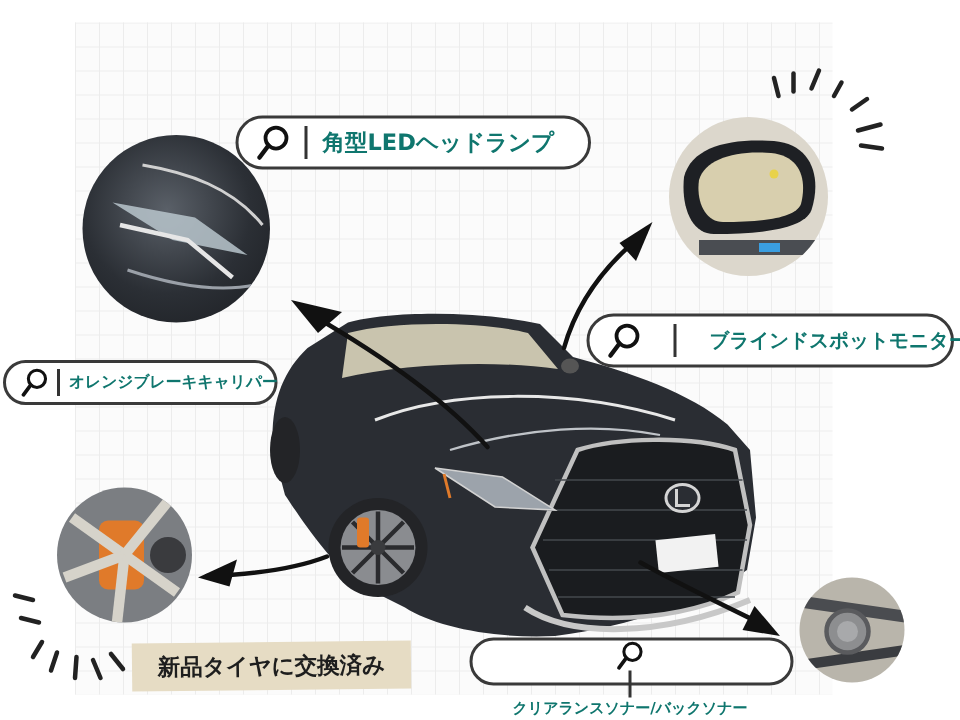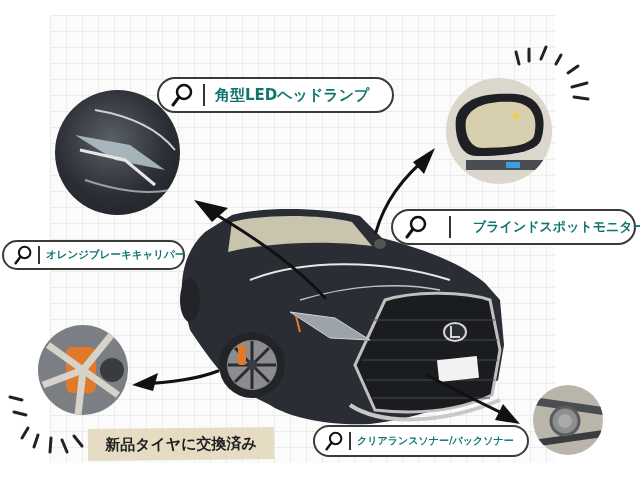--- a/index.html
+++ b/index.html
@@ -190,21 +190,21 @@
 
 <div class="pill" style="left:391px;top:209px;width:245px;gap:12px;">
   <svg class="mag" viewBox="0 0 22 24">
     <circle cx="13" cy="9" r="7" fill="none" stroke="#111" stroke-width="2.5"></circle>
     <line x1="8" y1="14" x2="2" y2="22" stroke="#111" stroke-width="3" stroke-linecap="round"></line>
   </svg>
   <span class="sep"></span>
   <span class="label" style="font-size:13px;">ブラインドスポットモニター</span>
 </div>
 
-<div class="pill small" style="left:313px;top:425px;width:216px;height:32px;">
+<div class="pill small" style="left:313px;top:425px;width:216px;height:32px;flex-direction:column;">
   <svg class="mag" viewBox="0 0 22 24">
     <circle cx="13" cy="9" r="7" fill="none" stroke="#111" stroke-width="2.5"></circle>
     <line x1="8" y1="14" x2="2" y2="22" stroke="#111" stroke-width="3" stroke-linecap="round"></line>
   </svg>
   <span class="sep"></span>
   <span class="label" style="font-size:10px;">クリアランスソナー/バックソナー</span>
 </div>
 
 <div class="banner">
   <span>新品タイヤに交換済み</span>

